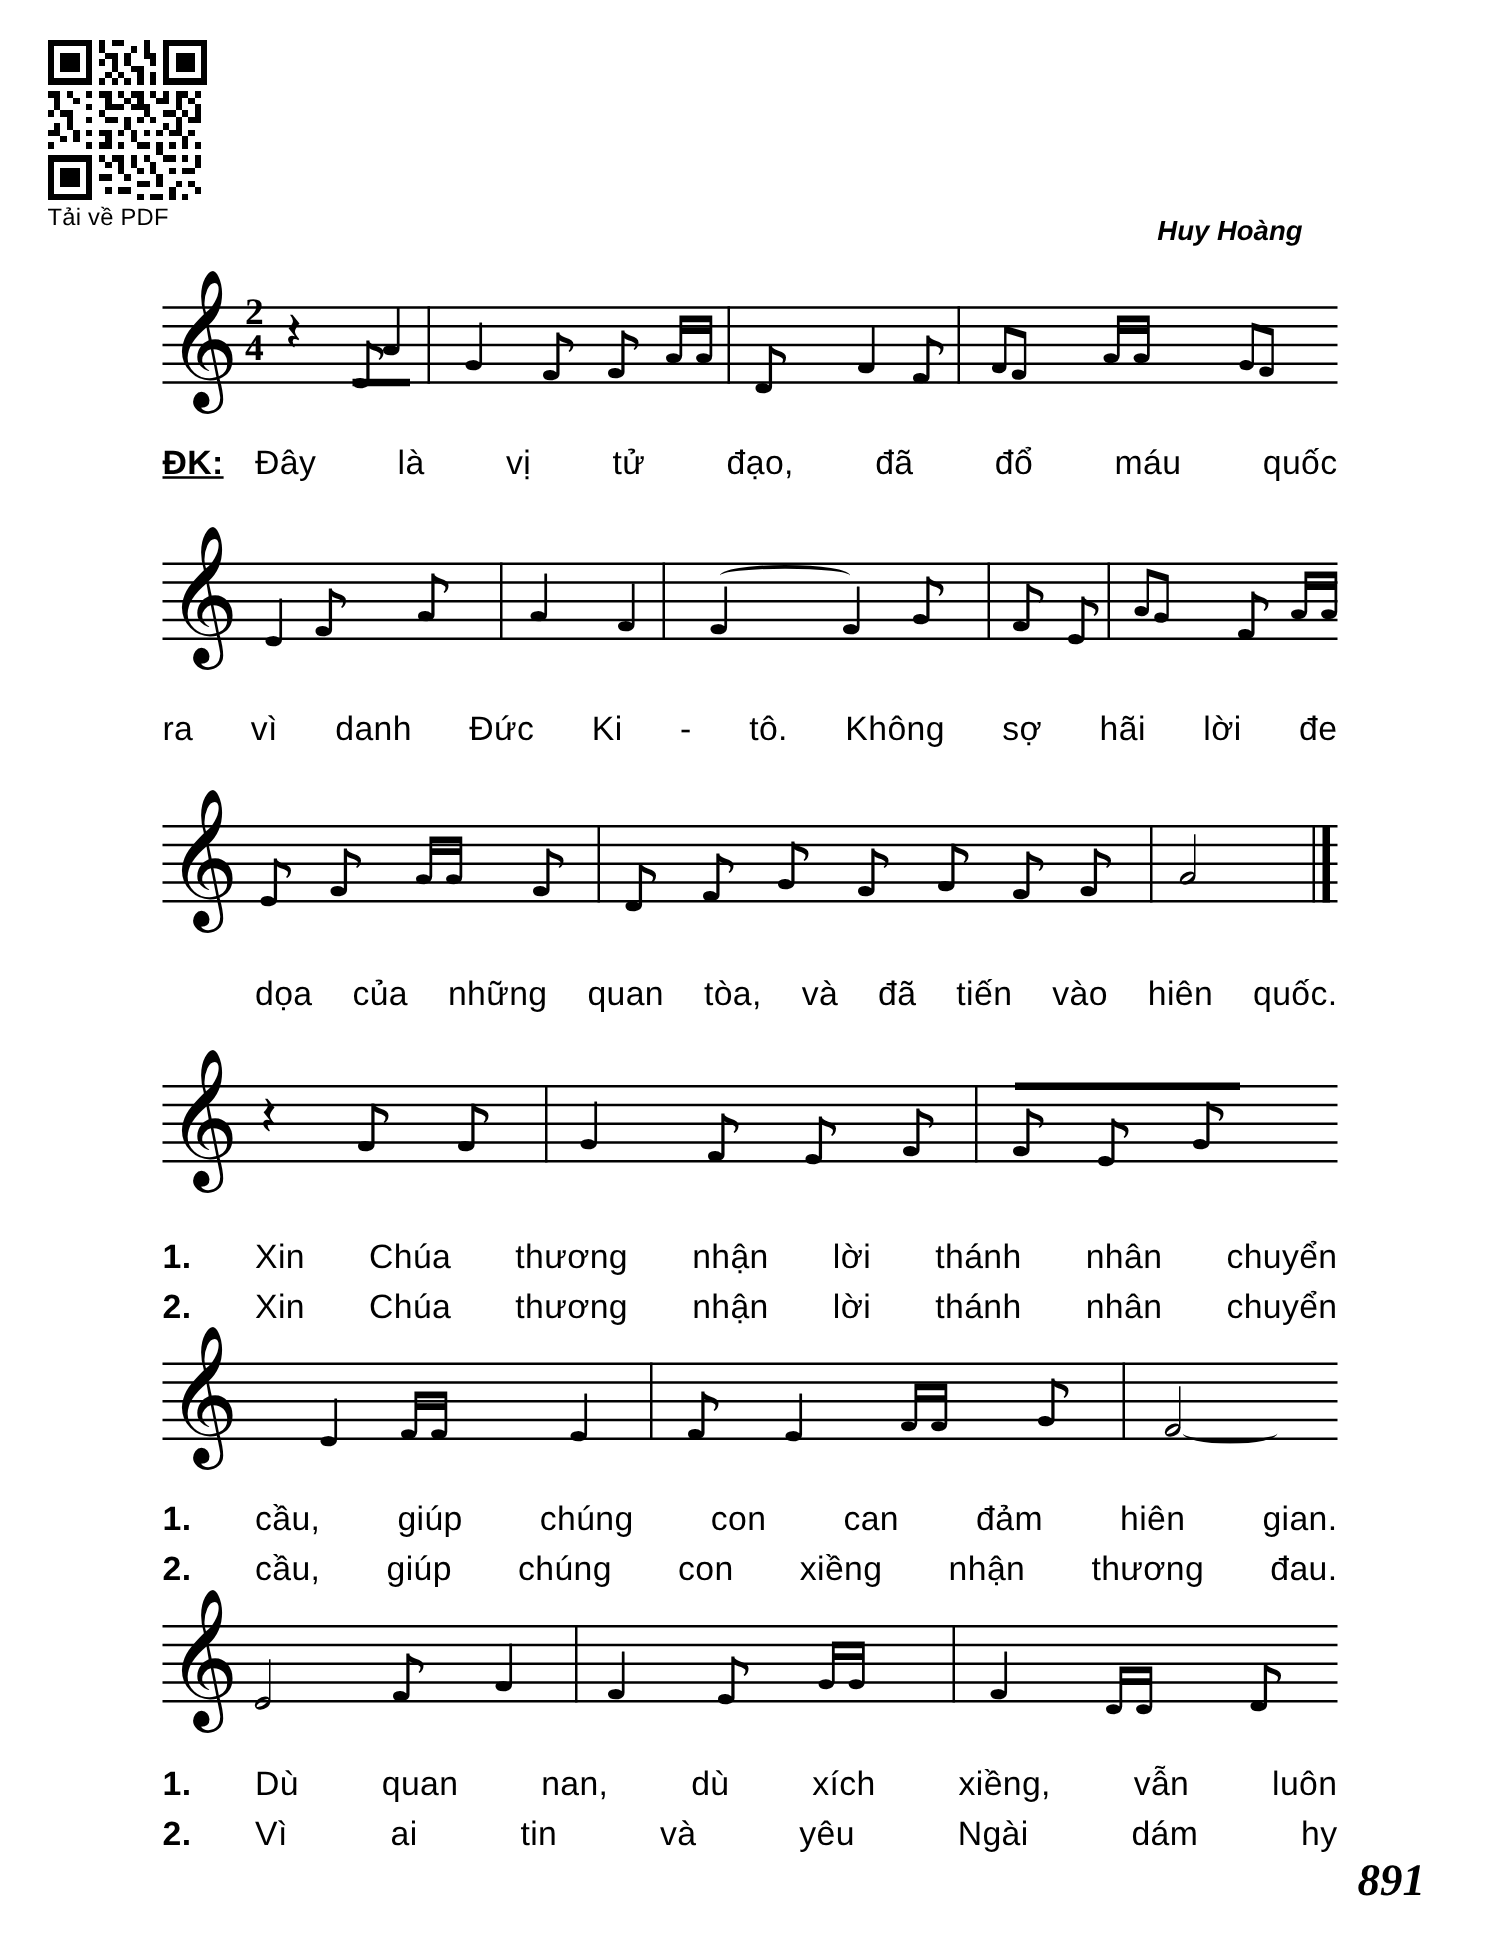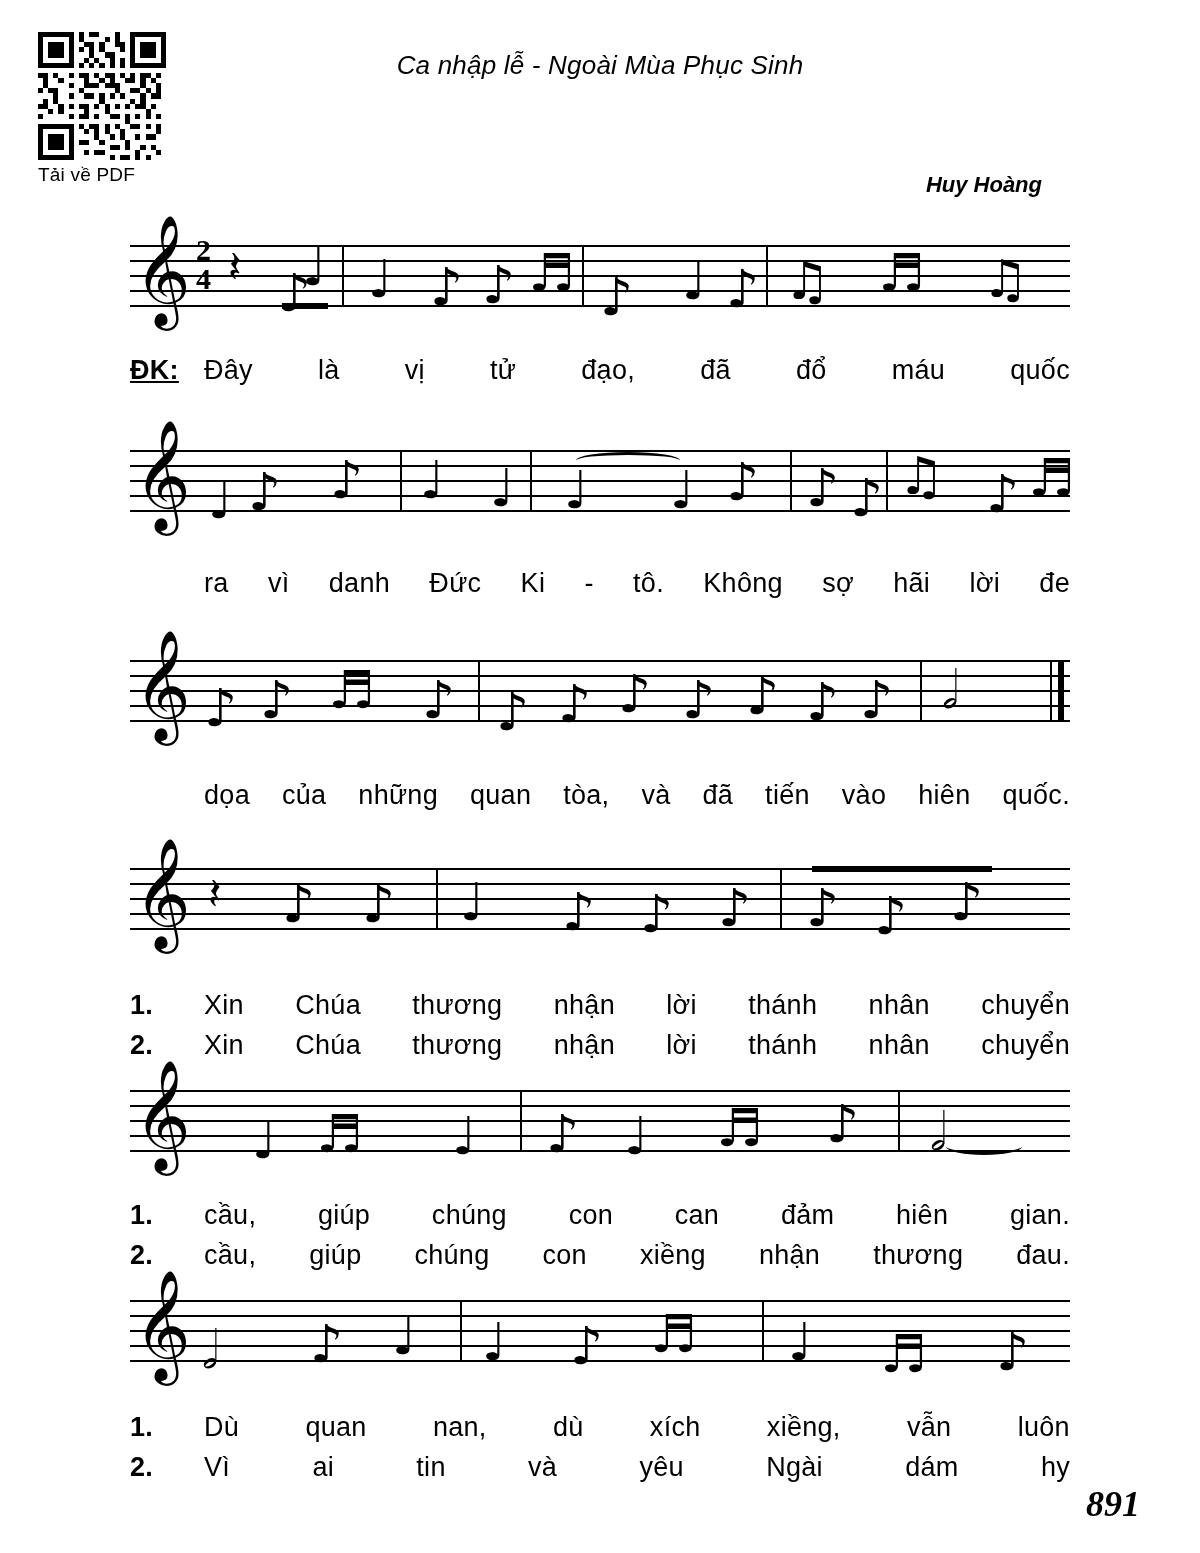--- a/index.html
+++ b/index.html
@@ -318,21 +318,20 @@
       <rect x="19" y="23" width="1" height="2"></rect>
         <rect x="21" y="24" width="1" height="1"></rect>
       <rect x="23" y="23" width="1" height="1"></rect>
       <rect x="8" y="16" width="1" height="1"></rect>
     </g>
   </svg>
   <div id="qr-caption">Tải về PDF</div>
 </div>
 
 <div id="title-block">
-  <div id="song-subtitle">Ca nhập lễ - Ngoài Mùa Phục Sinh</div>
 </div>
 <div id="composer">Huy Hoàng</div>
 
 <div id="score">
 
   <div class="system" style="top:245px;">
     <div class="staff">
       <div class="line l0"></div>
         <div class="line l1"></div>
         <div class="line l2"></div>
@@ -403,21 +402,21 @@
       <div class="barline" style="left:660px;"></div>
 
       <div class="note" style="left:676px; top:12px;">♪</div>
       <div class="note" style="left:720px; top:22px;">♪</div>
       <div class="barline" style="left:756px;"></div>
 
       <div class="note" style="left:768px; top:0px;">♫</div>
       <div class="note" style="left:856px; top:18px;">♪</div>
       <div class="note" style="left:898px; top:2px;">♬</div>
     </div>
-    <div class="lyrics" style="top:118px;">
+    <div class="lyrics" style="top:118px;flex-direction:column;">
       <div class="marker"></div>
       <div class="words">
         <span>ra</span>
         <span>vì</span>
         <span>danh</span>
         <span>Đức</span>
         <span>Ki</span>
         <span>-</span>
         <span>tô.</span>
         <span>Không</span>

